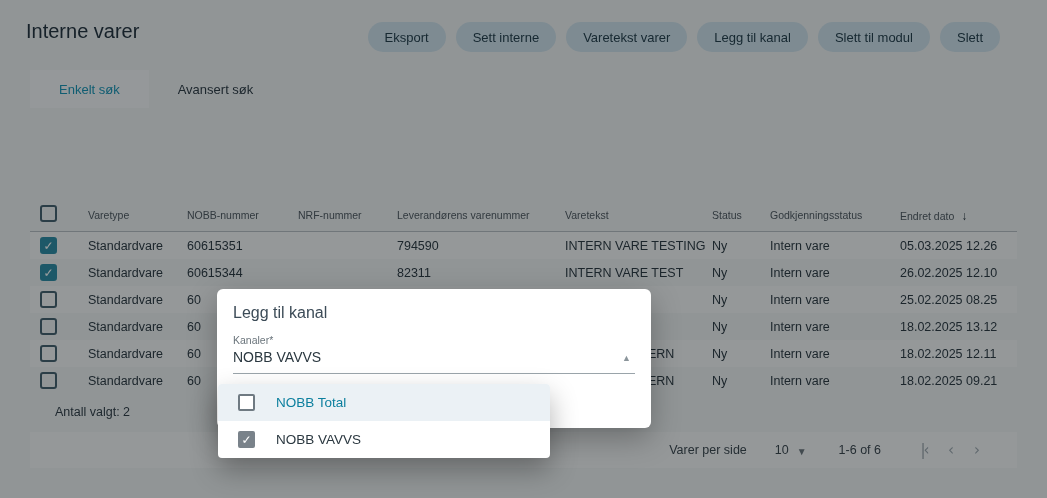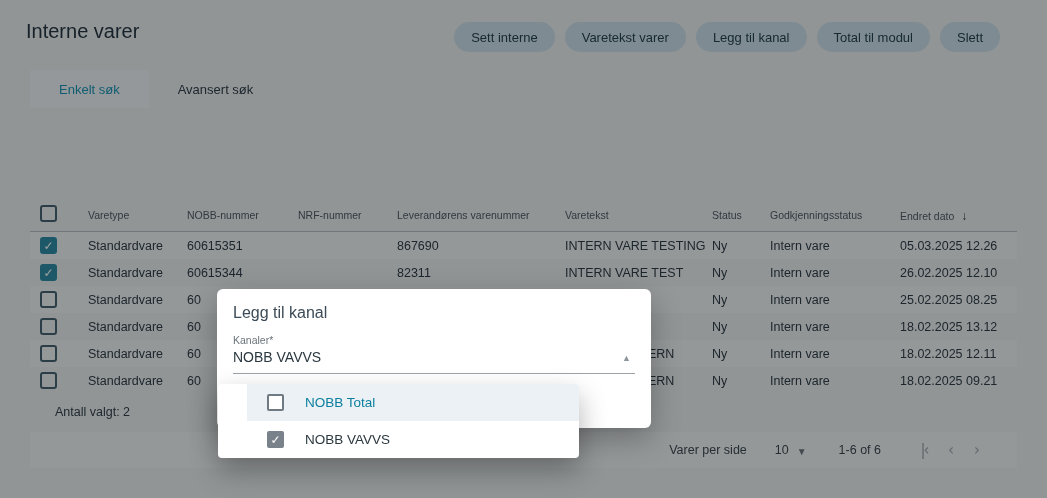--- a/index.html
+++ b/index.html
@@ -64,42 +64,43 @@
   
   .backdrop{position:absolute;inset:0;background:rgba(8,12,16,0.40);z-index:50;}
   .modal{position:absolute;left:217px;top:289px;width:434px;height:139px;background:#fff;border-radius:6px;
     box-shadow:0 10px 30px rgba(0,0,0,0.28);z-index:60;box-sizing:border-box;padding:15px 16px;}
   .modal-title{font-size:16px;color:#3c4b57;}
   .field-label{margin-top:12px;font-size:10.5px;color:#6b757c;}
   .field-value{margin-top:3px;font-size:14px;color:#2b3840;border-bottom:1px solid #9aa4aa;
     padding-bottom:8px;position:relative;cursor:pointer;}
   .sel-arrow{position:absolute;right:4px;bottom:10px;font-size:9px;color:#8b959b;}
   .dropdown{position:absolute;left:218px;top:384px;width:332px;background:#fff;border-radius:4px;
-    box-shadow:0 12px 28px rgba(0,0,0,0.30);z-index:70;overflow:hidden;padding-left:29px;}
+    box-shadow:0 12px 28px rgba(0,0,0,0.30);z-index:70;overflow:hidden;}
   .opt{height:37px;display:flex;align-items:center;padding-left:20px;cursor:pointer;}
   .opt.hl{background:#ebf1f5;}
   .cb2{width:17px;height:17px;border:2px solid #6f7a82;border-radius:2px;box-sizing:border-box;
     display:flex;align-items:center;justify-content:center;background:#fff;margin-right:21px;
     color:#fff;font-size:12px;line-height:1;}
   .cb2.checked{background:#79828a;border-color:#79828a;}
   .opt-label{font-size:13.5px;color:#2b3840;}
   .opt.hl .opt-label{color:#0c7f9e;}
 </style>
 </head>
 <body>
 
 <div class="screen">
 
   <div class="page-title">Interne varer</div>
 
   <div class="toolbar">
+      <button class="pill">Eksport</button>
       <button class="pill">Sett interne</button>
       <button class="pill">Varetekst varer</button>
       <button class="pill">Legg til kanal</button>
-      <button class="pill">Total til modul</button>
+      <button class="pill">Slett til modul</button>
       <button class="pill">Slett</button>
     </div>
 
   <div class="tabs">
       <div class="tab active">Enkelt søk</div>
       <div class="tab">Avansert søk</div>
     </div>
 
 
   <div class="table">
@@ -113,21 +114,21 @@
         <span class="th c6">Status</span>
         <span class="th c7">Godkjenningsstatus</span>
         <span class="th c8">Endret dato<span class="sort">↓</span></span>
       </div>
     <div>
         <div class="trow alt">
           <div class="cb checked">✓</div>
           <span class="cell c1">Standardvare</span>
           <span class="cell c2">60615351</span>
           <span class="cell c3"></span>
-          <span class="cell c4">867690</span>
+          <span class="cell c4">794590</span>
           <span class="cell c5">INTERN VARE TESTING</span>
           <span class="cell c6">Ny</span>
           <span class="cell c7">Intern vare</span>
           <span class="cell c8">05.03.2025 12.26</span>
         </div>
         <div class="trow">
           <div class="cb checked">✓</div>
           <span class="cell c1">Standardvare</span>
           <span class="cell c2">60615344</span>
           <span class="cell c3"></span>

